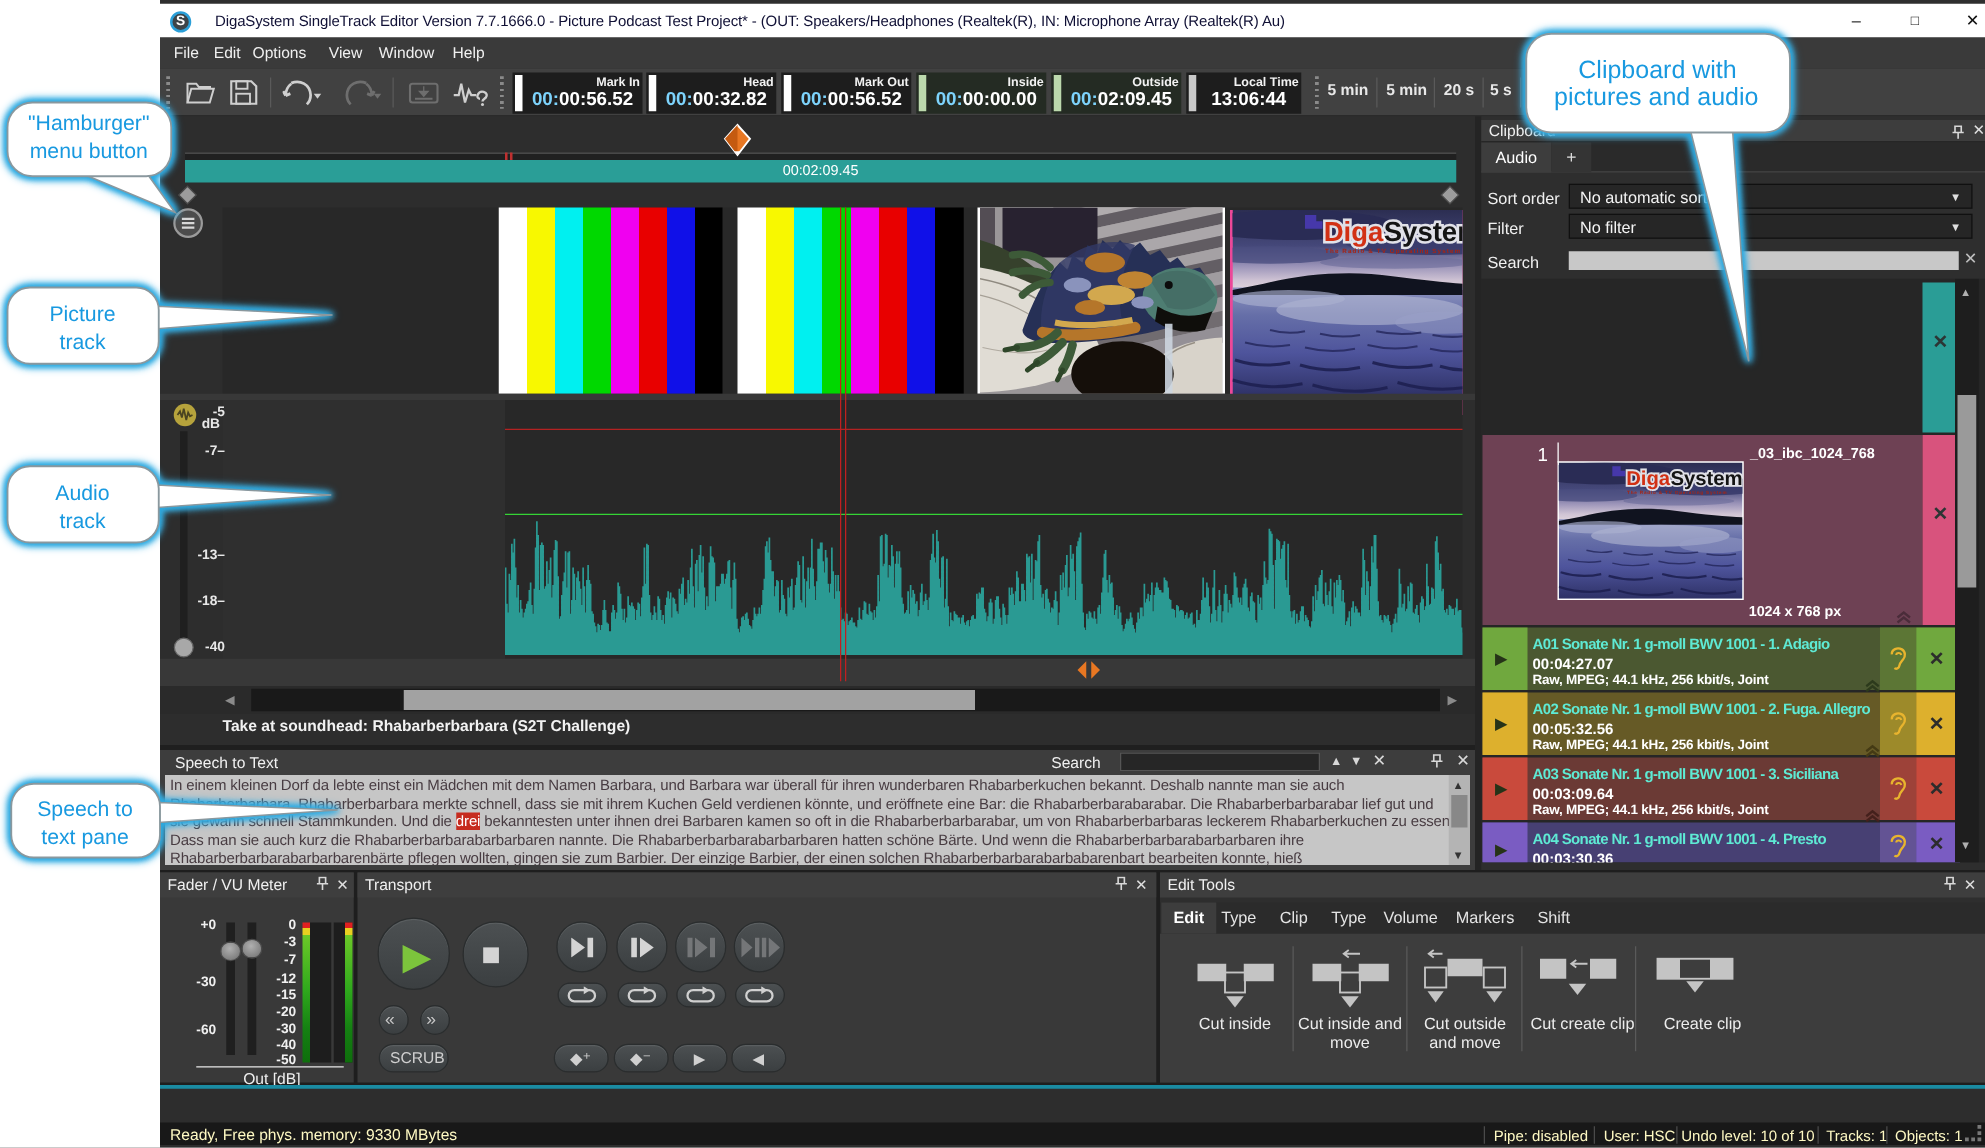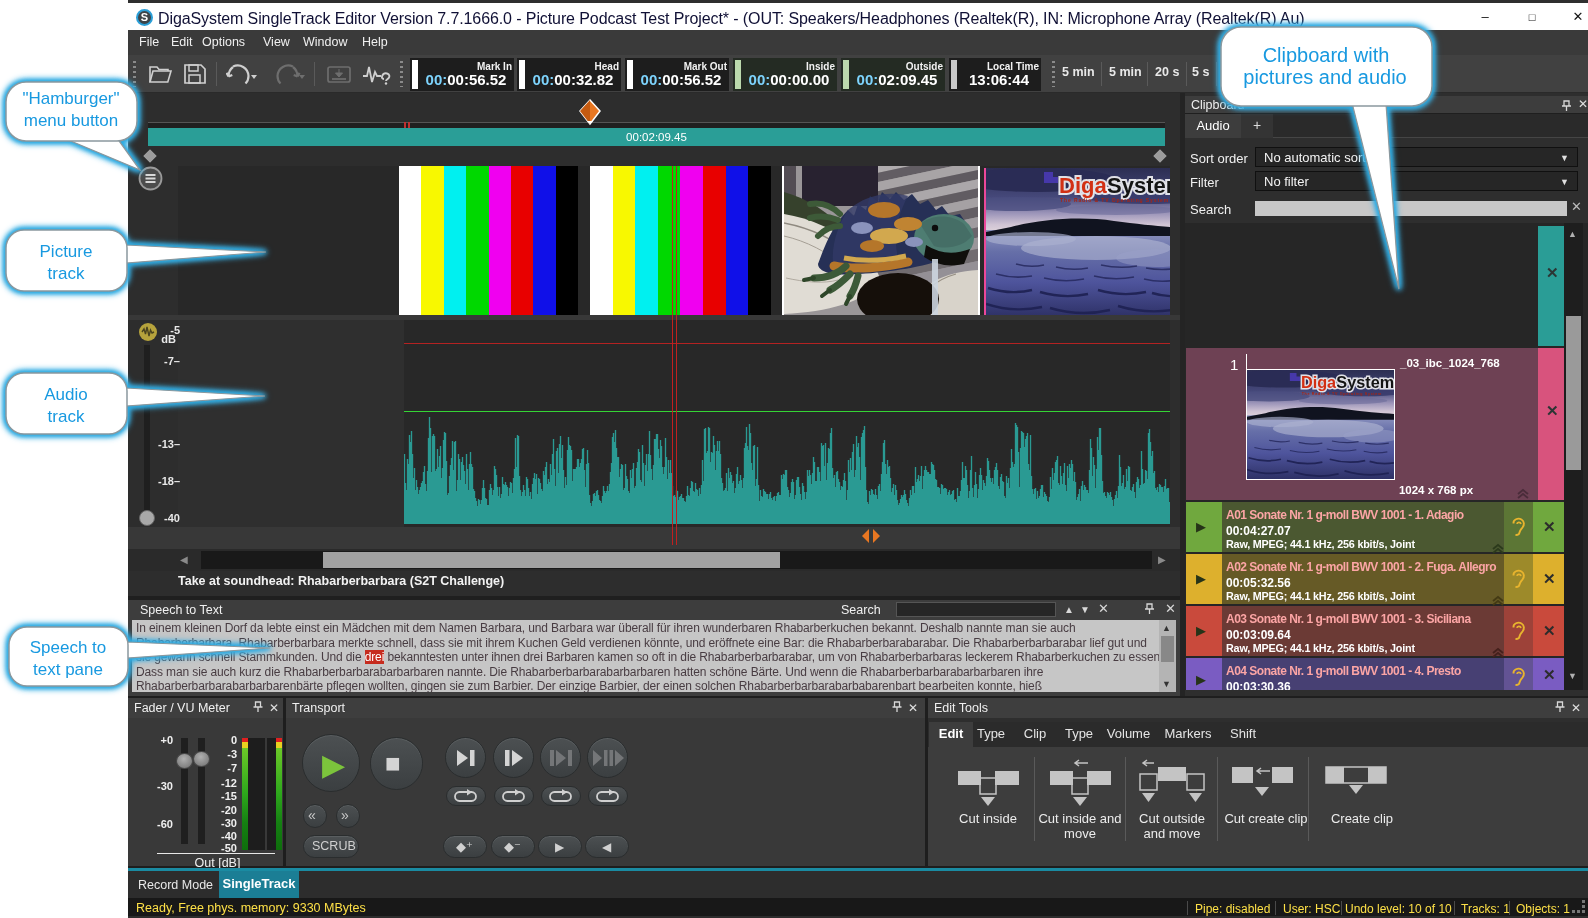--- a/index.html
+++ b/index.html
@@ -2,21 +2,21 @@
 <html><head>
 <meta charset="utf-8">
 <style>
 *{margin:0;padding:0;box-sizing:border-box;}
 html,body{width:1588px;height:918px;background:#fff;overflow:hidden;
 font-family:"Liberation Sans",sans-serif;}
 #win{position:absolute;left:128px;top:0;width:1460px;height:918px;background:#2d2d2d;}
 .abs{position:absolute;}
 
 #titlebar{position:absolute;left:0;top:0;width:1460px;height:30px;background:#fff;border-top:3px solid #2f2f2f;}
-#titlebar .ttext{position:absolute;left:30px;top:7px;font-size:16px;letter-spacing:-0.1px;color:#101035;}
+#titlebar .ttext{position:absolute;left:44px;top:7px;font-size:12px;letter-spacing:-0.1px;color:#101035;}
 #appicon{position:absolute;left:8px;top:6px;width:17px;height:17px;border-radius:50%;
 background:#3d4448;border:2px solid #2b9fd8;color:#fff;font-size:11px;font-weight:bold;
 text-align:center;line-height:13px;}
 .wbtn{position:absolute;top:0;width:30px;height:28px;color:#111;font-size:13px;text-align:center;line-height:28px;}
 
 #menubar{position:absolute;left:0;top:30px;width:1460px;height:25px;background:#3a3a3a;color:#f0f0f0;font-size:12.5px;}
 #menubar span{position:absolute;top:5px;}
 
 #toolbar{position:absolute;left:0;top:55px;width:1460px;height:38px;background:#414141;border-bottom:1px solid #2a2a2a;}
 .grip{position:absolute;top:6px;width:3px;height:26px;
@@ -40,21 +40,21 @@
 .sarr{font-size:10px;color:#d8d8d8;}
 .clab{font-size:13px;color:#f0f0f0;}
 .cdrop{width:323px;height:20px;background:#262626;border:1px solid #101010;color:#f4f4f4;font-size:13px;padding:2px 0 0 8px;}
 .cdrop .dn{position:absolute;right:8px;top:5px;font-size:9px;color:#e0e0e0;}
 .itxt{font-size:11.5px;font-weight:bold;color:#fff;}
 .xstrip{left:353px;width:30px;}
 .xstrip span{position:absolute;left:8px;font-size:15px;font-weight:bold;color:#2c3534;}
 .aud{left:1px;width:382px;height:50px;}
 .pstrip{position:absolute;left:0;top:0;width:36px;height:50px;}
 .pstrip i{position:absolute;left:10px;top:17px;font-style:normal;font-size:13px;color:#263318;}
-.at1{position:absolute;left:40px;top:6px;font-size:12px;letter-spacing:-0.5px;font-weight:bold;color:#fca5a5;white-space:nowrap;}
+.at1{position:absolute;left:40px;top:6px;font-size:12px;letter-spacing:-0.5px;font-weight:bold;color:#5eead4;white-space:nowrap;}
 .at2{position:absolute;left:40px;top:22px;font-size:12px;font-weight:bold;color:#fff;}
 .at3{position:absolute;left:40px;top:36px;font-size:10.8px;letter-spacing:-0.2px;font-weight:bold;color:#fff;}
 .chv{position:absolute;left:305px;top:41px;width:14px;height:12px;}
 .ecol{position:absolute;left:318px;top:0;width:29px;height:50px;}
 .ecol svg{position:absolute;left:6px;top:14px;}
 .xcol{position:absolute;left:347px;top:0;width:35px;height:50px;}
 .xcol span{position:absolute;left:10px;top:16px;font-size:15px;font-weight:bold;color:#2c2c2c;}
 .vlab{font-size:11px;font-weight:bold;color:#f0f0f0;text-align:right;}
 .knob{width:17px;height:16px;border-radius:50%;background:radial-gradient(circle at 45% 35%,#b0b0b0,#7e7e7e 75%);border:1px solid #4a4a4a;}
 .vugrad{width:6px;height:112px;background:linear-gradient(180deg,#e02020 0 4px,#e8d020 4px 10px,#6cc828 10px,#2ea81c 55px,#158012 85px,#0e6e0c 100%);}
@@ -72,21 +72,21 @@
 #clip{position:absolute;left:1052px;top:93px;width:408px;height:603px;background:#2e2e2e;}
 
 #dock{position:absolute;left:0;top:696px;width:1460px;height:172px;background:#1e1e1e;}
 .phead{position:absolute;left:0;top:0;right:0;height:20px;background:#3e3e3e;color:#f0f0f0;font-size:12.5px;}
 .phead .pt{position:absolute;left:6px;top:3px;}
 .pin{position:absolute;top:3px;width:12px;height:12px;}
 .hx{position:absolute;top:3px;font-size:12px;color:#e0e0e0;}
 
 #tealline{position:absolute;left:0;top:868px;width:1460px;height:3px;background:#1a8ba2;}
 #tabbar{position:absolute;left:0;top:871px;width:1460px;height:27px;background:#2d2d2d;color:#e8e8e8;font-size:13px;}
-#statusbar{position:absolute;left:0;top:898px;width:1460px;height:18px;background:#181818;color:#fde047;font-size:12.5px;}
+#statusbar{position:absolute;left:0;top:898px;width:1460px;height:18px;background:#181818;color:#fef9c3;font-size:12.5px;}
 
 .co{position:absolute;z-index:50;}
 .co svg{overflow:visible;}
 .cog{filter:drop-shadow(0 0 2.5px #2aa9e0) drop-shadow(0 0 2.5px #2aa9e0) drop-shadow(0 0 2px #4ab6e8);}
 .cot{fill:#1899e0;font-family:"Liberation Sans",sans-serif;}
 </style>
 </head>
 <body>
 <div id="win">
 
@@ -679,24 +679,20 @@
           <rect x="2" y="4" width="60" height="16" fill="none" stroke="#c4c4c4" stroke-width="1.5"></rect>
           <rect x="2" y="4" width="18" height="16" fill="#c4c4c4"></rect>
             <rect x="44" y="4" width="18" height="16" fill="#c4c4c4"></rect>
           <path d="M25 22h14l-7 9z" fill="#c4c4c4"></path>
         </svg>
         <div class="elab" style="left:390px;top:64px;">Create clip</div>
       </div>
     </div>
   </div>
   <div id="tealline"></div>
-  <div id="tabbar">
-    <span style="position:absolute;left:10px;top:7px;font-size:12.5px;">Record Mode</span>
-    <div style="position:absolute;left:91px;top:0;width:80px;height:27px;background:#1b7e95;color:#fff;font-weight:bold;text-align:center;line-height:26px;">SingleTrack</div>
-  </div>
   <div id="statusbar">
     <span style="position:absolute;left:8px;top:3px;">Ready, Free phys. memory: 9330 MBytes</span>
     <div class="ssep" style="left:1059px;"></div>
     <span class="sseg" style="left:1067px;">Pipe: disabled</span>
     <div class="ssep" style="left:1147px;"></div>
     <span class="sseg" style="left:1155px;">User: HSC</span>
     <div class="ssep" style="left:1213px;"></div>
     <span class="sseg" style="left:1217px;">Undo level: 10 of 10</span>
     <div class="ssep" style="left:1326px;"></div>
     <span class="sseg" style="left:1333px;">Tracks: 1</span>

